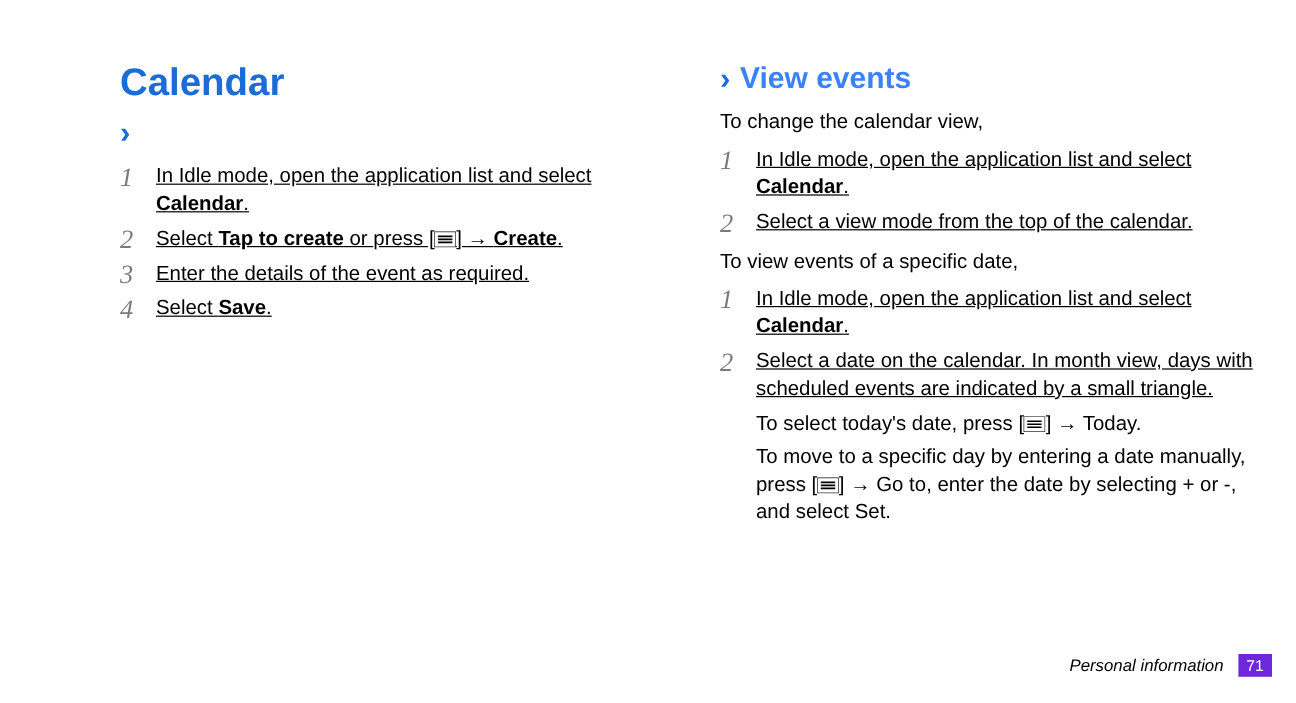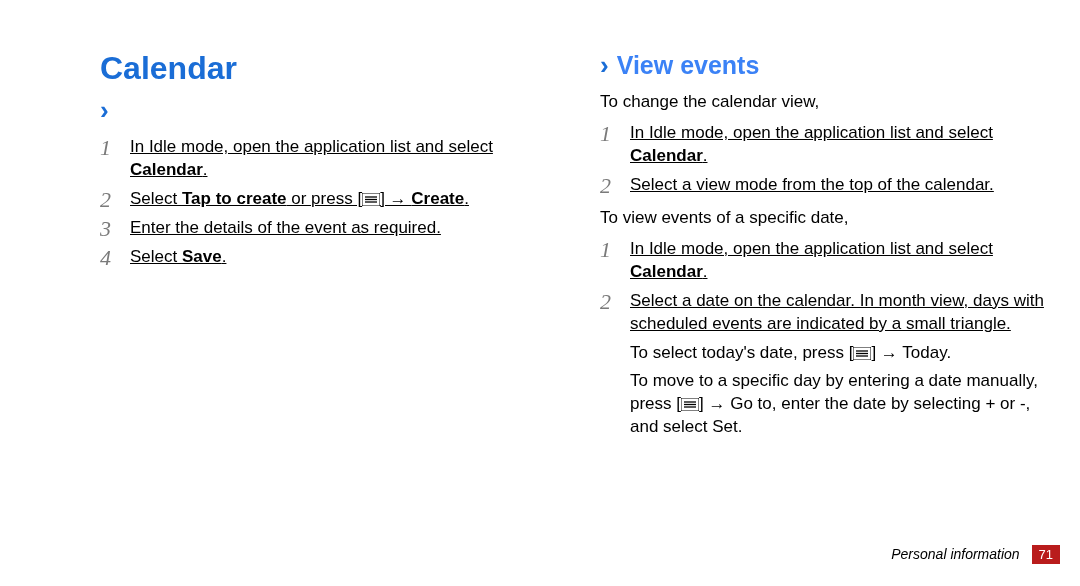--- a/index.html
+++ b/index.html
@@ -86,21 +86,21 @@
   .menu-icon svg { display: block; }
   .footer {
     position: absolute;
     bottom: 22px;
     right: 60px;
     font-size: 14px;
   }
   .footer .section-name { font-style: italic; margin-right: 8px; color: #000; }
   .footer .pagenum {
     display: inline-block;
-    background: #b91c1c;
+    background: #6d28d9;
     color: #fff;
     padding: 2px 7px;
     font-style: normal;
     font-size: 13px;
   }
 </style>
 </head>
 <body>
 
 <div class="page">

